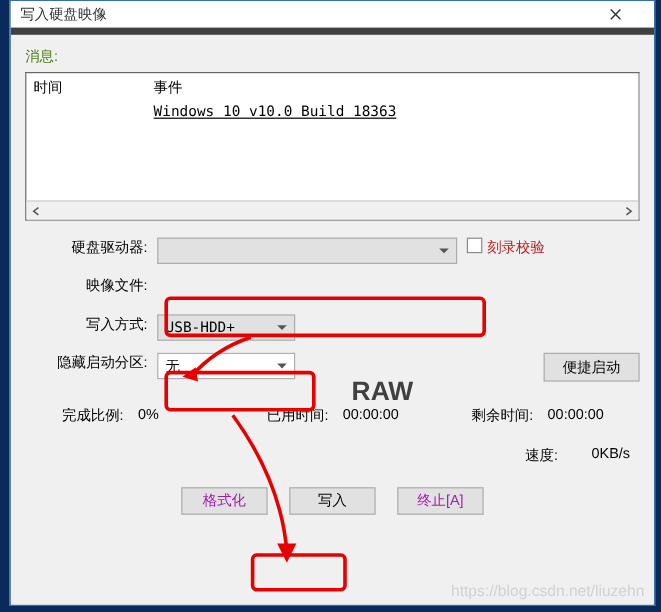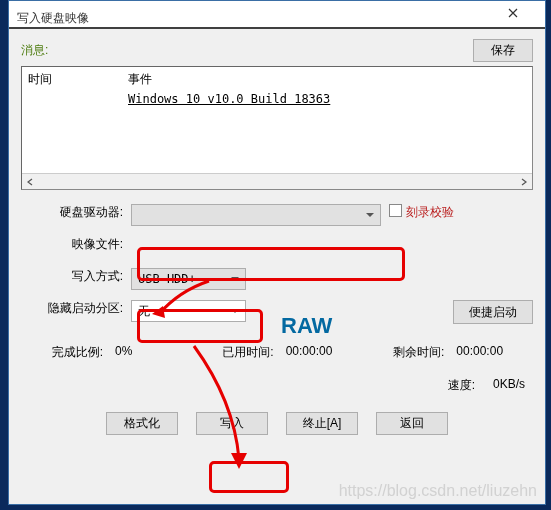--- a/index.html
+++ b/index.html
@@ -16,24 +16,24 @@
     position: absolute;
     left: 8px; top: 0;
     width: 538px; height: 505px;
     background: #f0f0f0;
     border: 1px solid #3a6ea5;
   }
   .titlebar {
     height: 28px;
     background: #fff;
     display: flex;
-    align-items: flex-end;
+    align-items: center;
     justify-content: space-between;
     padding: 0 12px 0 8px;
-    border-bottom: 2px solid #404040;
+    border-bottom: 6px solid #404040;
   }
   .titlebar .title { color: #333; }
   .titlebar .close {
     width: 40px; height: 28px;
     display: flex; align-items: center; justify-content: center;
     color: #333;
   }
   .body { padding: 10px 12px 8px 12px; }
   .msgrow {
     display: flex; align-items: center;
@@ -43,21 +43,21 @@
   .btn {
     background: #e1e1e1;
     border: 1px solid #adadad;
     padding: 2px 14px;
     font-size: 12px;
     font-family: inherit;
     cursor: pointer;
     min-width: 60px;
     text-align: center;
   }
-  .btn:disabled { color: #000000; }
+  .btn:disabled { color: #a21caf; }
   .log {
     background: #fff;
     border: 1px solid #888;
     border-top-color: #666;
     border-left-color: #666;
     height: 124px;
     position: relative;
     overflow: hidden;
   }
   .log-head { display: flex; padding: 4px 6px; }
@@ -113,66 +113,65 @@
   .hi-red {
     position: absolute;
     border: 3px solid #e60000;
     border-radius: 5px;
     pointer-events: none;
   }
   .hi1 { left: 128px; top: 246px; width: 268px; height: 34px; }
   .hi2 { left: 128px; top: 308px; width: 126px; height: 34px; }
   .hi3 { left: 200px; top: 460px; width: 80px; height: 32px; }
   .raw {
-    position: absolute; left: 272px; top: 312px;
-    color: #0369a1; font-size: 22px; font-weight: bold;
+    position: absolute; left: 284px; top: 312px;
+    color: #404040; font-size: 22px; font-weight: bold;
     font-family: Arial, sans-serif;
     pointer-events: none;
   }
   .arrow { position: absolute; pointer-events: none; }
   .arrow-line { stroke: #e60000; stroke-width: 3; fill: none; }
   .arrow-head { fill: #e60000; }
   .stats { display: flex; margin-top: 20px; }
   .stats .col { flex: 1; display: flex; }
   .stats .slab { text-align: right; width: 90px; padding-right: 8px; }
   .stats .sval { padding-left: 4px; }
   .speedrow {
     display: flex; justify-content: flex-end;
     margin-top: 16px; padding-right: 8px;
   }
-  .speedrow .slab { margin-right: 18px; }
+  .speedrow .slab { margin-right: 28px; }
   .btnbar {
     display: flex; justify-content: center;
     margin-top: 18px; gap: 18px;
   }
   .watermark {
     position: absolute; right: 8px; bottom: 4px;
     color: rgba(180,180,180,0.5);
-    font-size: 16px;
+    font-size: 13px;
     font-family: Arial, sans-serif;
     pointer-events: none;
   }
 </style>
 </head>
 <body>
 
 <div class="window">
   <div class="titlebar">
     <span class="title">写入硬盘映像</span>
     <div class="close">
       <svg width="10" height="10">
           <path d="M1 1 L9 9 M9 1 L1 9" stroke="#333" stroke-width="1.2"></path>
         </svg>
     </div>
   </div>
 
   <div class="body">
     <div class="msgrow">
       <span class="lab">消息:</span>
-      <button class="btn">保存</button>
     </div>
 
     <div class="log">
       <div class="log-head">
         <div class="c1">时间</div>
         <div class="c2">事件</div>
       </div>
       <div class="log-rows">
         <div class="row">
           <div class="c1"></div>
@@ -241,21 +240,20 @@
 
       <div class="speedrow">
         <span class="slab">速度:</span>
         <span>0KB/s</span>
       </div>
 
       <div class="btnbar">
         <button class="btn" style="min-width:72px" disabled="">格式化</button>
         <button class="btn" style="min-width:72px">写入</button>
         <button class="btn" style="min-width:72px" disabled="">终止[A]</button>
-        <button class="btn" style="min-width:72px">返回</button>
       </div>
     </div>
   </div>
 
   <div class="hi-red hi1"></div>
   <div class="hi-red hi2"></div>
   <div class="hi-red hi3"></div>
   <div class="raw">RAW</div>
 
   <svg class="arrow" style="left:140px;top:275px" width="70" height="50">

